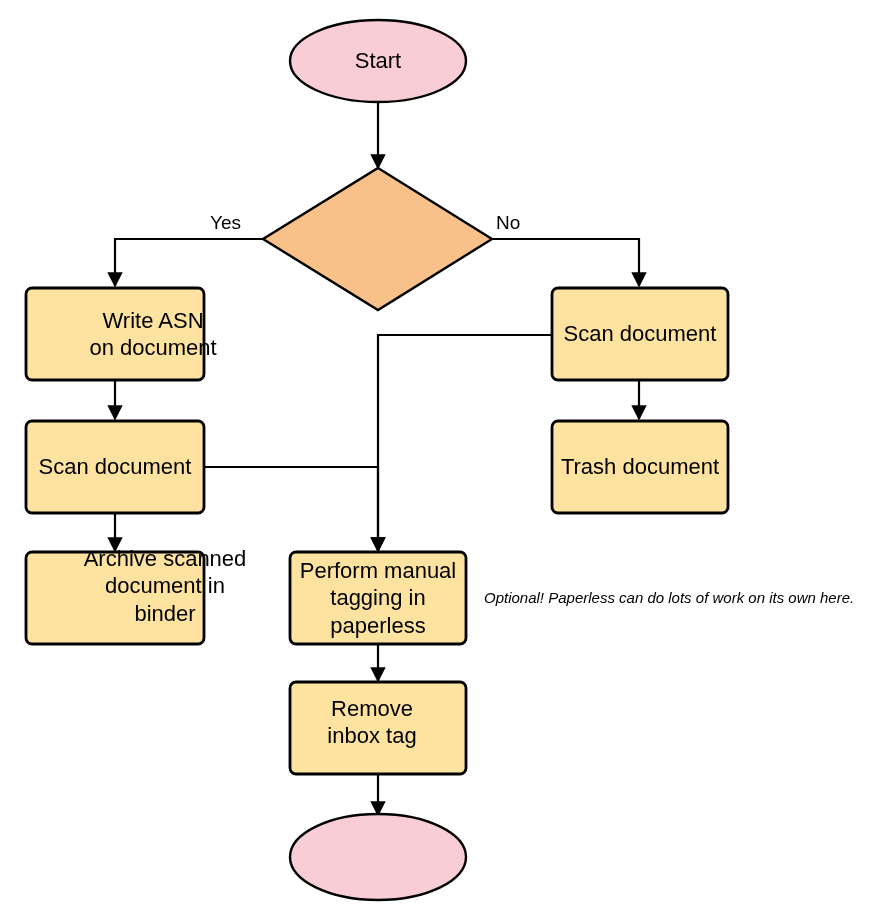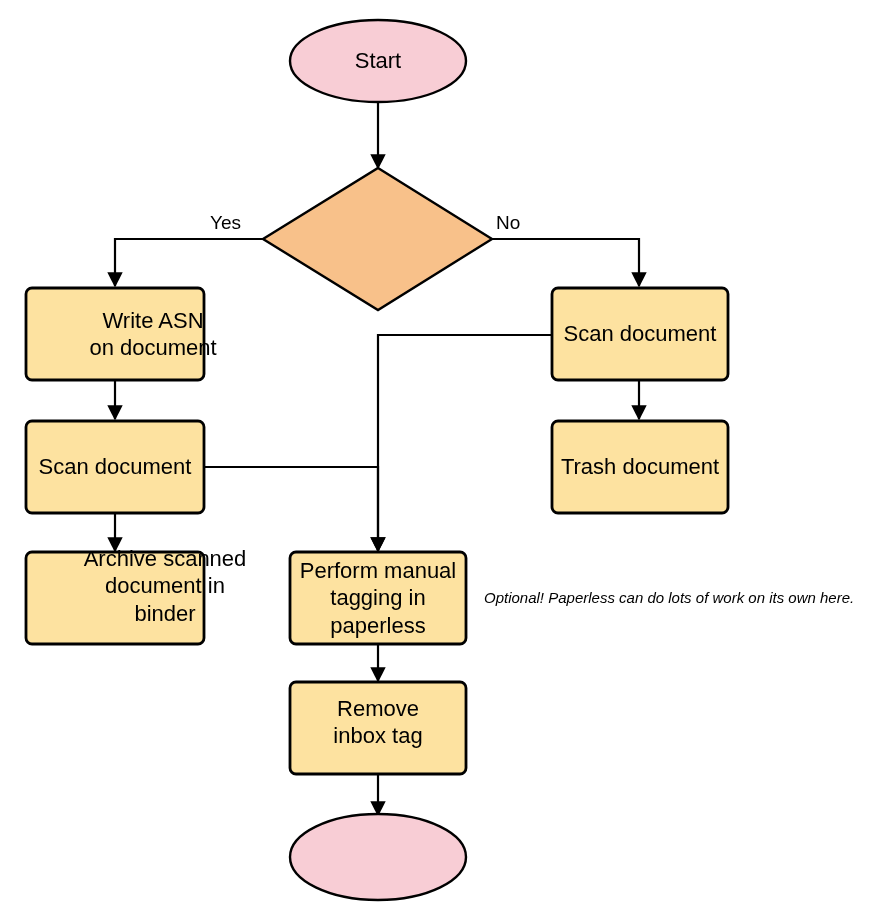--- a/index.html
+++ b/index.html
@@ -117,21 +117,21 @@
 binder</div>
 
   <div class="node-label" style="left:552px; top:288px; width:176px; height:92px;">Scan document</div>
 
   <div class="node-label" style="left:552px; top:421px; width:176px; height:92px;">Trash document</div>
 
   <div class="node-label" style="left:290px; top:552px; width:176px; height:92px;">Perform manual
 tagging in
 paperless</div>
 
-  <div class="node-label" style="left:290px; top:682px; width:176px; height:80px;">Remove
+  <div class="node-label" style="left:284px; top:682px; width:176px; height:80px;">Remove
 inbox tag</div>
 
 
   <div class="edge-label" style="left:210px; top:212px;">Yes</div>
 
   <div class="edge-label" style="left:496px; top:212px;">No</div>
 
   <div class="note" style="left:484px; top:588px;">Optional! Paperless can do lots of work on its own here.</div>
 
 </div>

